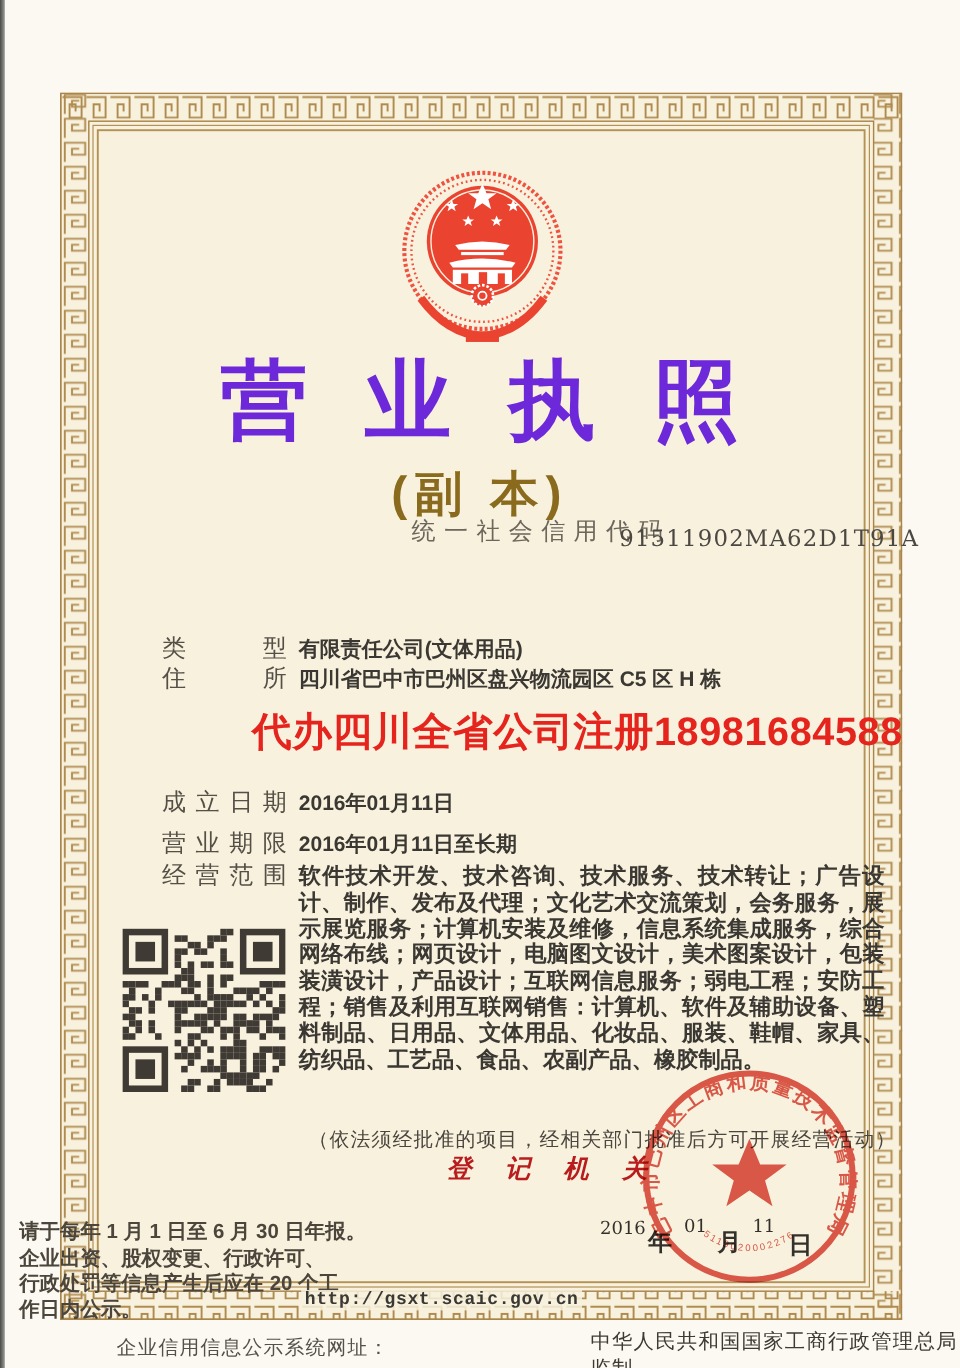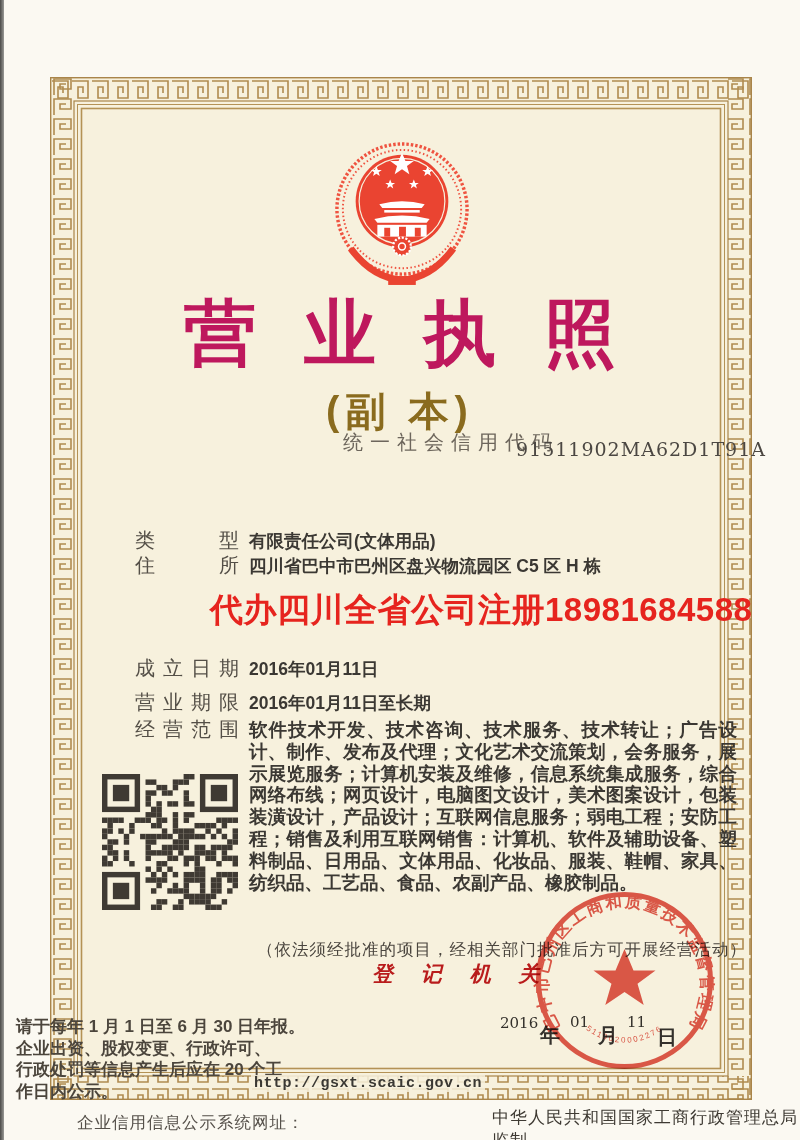--- a/index.html
+++ b/index.html
@@ -4,21 +4,21 @@
 <style>
   html,body{margin:0;padding:0;background:#ffffff;}
   #page{position:relative;width:800px;height:1140px;background:#fbf9f2;overflow:hidden;
         font-family:"Liberation Sans", sans-serif;color:#3a3631;}
   .abs{position:absolute;}
   #scan-edge{left:0;top:0;width:4px;height:1140px;background:linear-gradient(90deg,#4a4a48,#9a9a96);}
   #paper{left:50px;top:77px;width:702px;height:1023px;background:#f7f1dd;}
   #frame{left:50px;top:77px;z-index:2;}
   #emblem{left:333px;top:138px;z-index:3;}
   #doc-title{top:286px;left:400px;transform:translateX(-50%);white-space:nowrap;
-     font-size:72px;font-weight:bold;letter-spacing:14px;padding-left:14px;color:#be185d;z-index:3;}
+     font-size:72px;font-weight:bold;letter-spacing:14px;padding-left:14px;color:#6d28d9;z-index:3;}
   #doc-subtitle{top:384px;left:400px;transform:translateX(-50%);white-space:nowrap;
      font-size:40px;font-weight:bold;letter-spacing:6px;color:#8a6b1e;z-index:3;}
   #credit-label{top:429px;left:343px;font-size:20px;letter-spacing:7px;color:#6d665c;z-index:3;}
   #credit-code{top:438px;left:516px;font-size:19px;font-family:"DejaVu Serif",serif;
      color:#4b4742;letter-spacing:1px;z-index:3;}
   .frow{position:absolute;left:135px;display:flex;gap:10px;align-items:baseline;z-index:3;}
   .flabel{width:104px;flex:none;font-size:20px;color:#544f47;text-align:justify;text-align-last:justify;}
   .fvalue{font-weight:bold;color:#3b3833;font-size:17.5px;white-space:nowrap;}
   .fvalue.big{font-size:20px;letter-spacing:1px;}
   .fvalue.scope{white-space:normal;width:488px;font-size:18.5px;line-height:21.8px;text-align:justify;}
@@ -27,21 +27,21 @@
   #qr{left:102px;top:772px;z-index:3;}
   #approval-note{top:939px;left:257px;font-size:16.5px;color:#4a453e;letter-spacing:1px;z-index:3;}
   #authority{top:960px;left:372px;font-size:21px;font-weight:600;letter-spacing:11px;color:#b91c1c;z-index:3;font-style:italic;}
   .date-num{position:absolute;font-family:"DejaVu Serif",serif;font-size:15px;color:#33302b;z-index:3;}
   .date-unit{position:absolute;font-size:20px;font-weight:600;color:#33302b;z-index:3;}
   #stamp{left:532px;top:888px;z-index:6;mix-blend-mode:multiply;opacity:.9;}
   #annual-note{top:1016px;left:16px;font-size:17px;font-weight:600;line-height:21.5px;
      color:#4b453c;z-index:7;}
   #gov-url{top:1075px;left:221px;font-family:"Liberation Mono",monospace;font-size:15px;
      font-weight:bold;color:#3a3833;letter-spacing:0.5px;z-index:7;background:rgba(247,241,221,.85);padding:0 3px;margin-left:30px;}
-  #site-label{top:1112px;left:77px;font-size:16.5px;color:#55504a;letter-spacing:1px;z-index:3;}
+  #site-label{top:1112px;left:97px;font-size:16.5px;color:#55504a;letter-spacing:1px;z-index:3;}
   #issuer{top:1106px;left:492px;font-size:17px;color:#3e3a33;letter-spacing:1px;z-index:3;}
 </style>
 </head>
 <body>
 
 <div id="page">
 
   <div class="abs" id="paper"></div>
 
   <svg class="abs" id="frame" width="702" height="1023" viewBox="0 0 702 1023">

